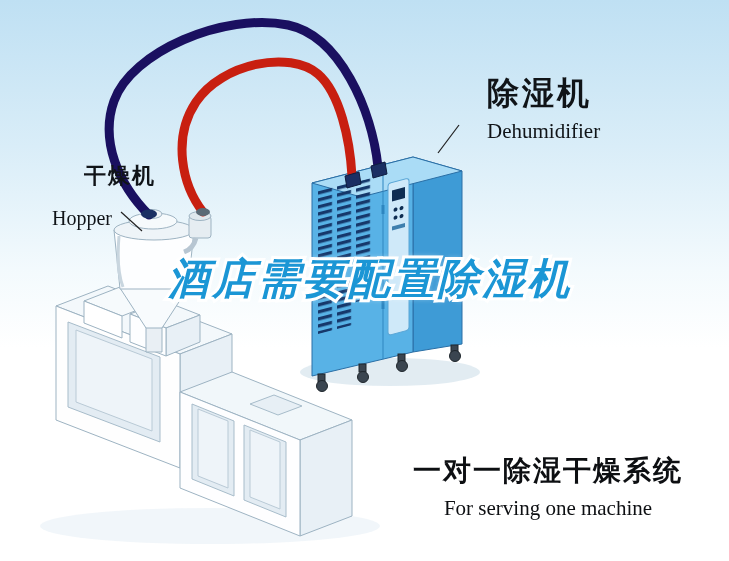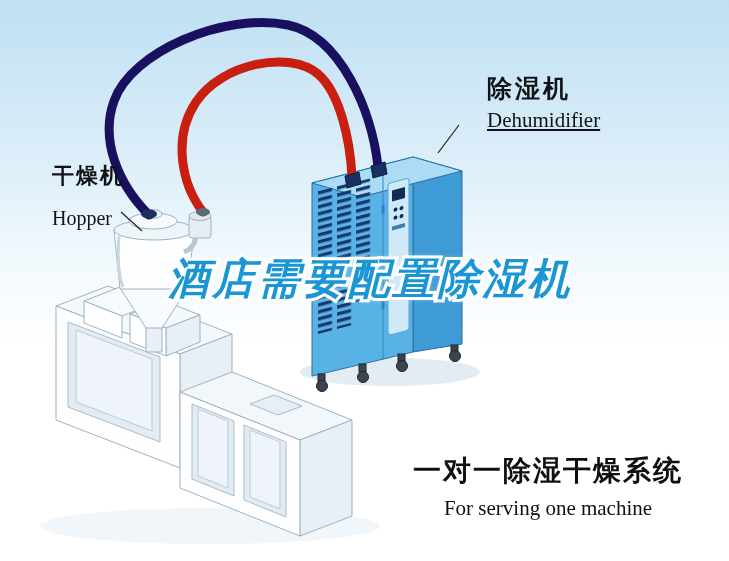--- a/index.html
+++ b/index.html
@@ -6,25 +6,25 @@
   #stage{
     position:relative;width:729px;height:561px;overflow:hidden;
     background:linear-gradient(180deg,#bfe0f3 0%,#d9edf8 26%,#f3fafd 48%,#ffffff 62%,#ffffff 100%);
     font-family:"Liberation Sans","DejaVu Sans",sans-serif;
   }
   #art{position:absolute;left:0;top:0;}
   .lbl{position:absolute;color:#101418;}
   .lbl .zh{font-weight:bold;}
   .lbl .en{font-family:"Liberation Serif","DejaVu Serif",serif;}
   #hopper-label{left:52px;top:161px;}
-  #hopper-label .zh{font-size:22px;letter-spacing:2px;}
+  #hopper-label .zh{font-size:22px;letter-spacing:2px;margin-left:32px;}
   #hopper-label .en{font-size:20px;margin-top:16px;}
   #dehu-label{left:487px;top:72px;}
-  #dehu-label .zh{font-size:25px;letter-spacing:3px;}
-  #dehu-label .en{font-size:21px;margin-top:3px;text-decoration:underline;}
+  #dehu-label .zh{font-size:32px;letter-spacing:3px;}
+  #dehu-label .en{font-size:21px;margin-top:3px;}
   #headline{
     position:absolute;left:148px;top:251px;width:444px;text-align:center;
     font-size:42px;font-weight:bold;font-style:italic;letter-spacing:3px;
     color:#1b96d5;-webkit-text-stroke:6px #ffffff;paint-order:stroke fill;
     text-shadow:0 0 6px rgba(255,255,255,0.9);white-space:nowrap;
   }
   #caption{position:absolute;left:394px;top:452px;width:308px;text-align:center;color:#0d0f12;}
   #caption .zh{font-size:28px;font-weight:bold;letter-spacing:2px;white-space:nowrap;}
   #caption .en{font-family:"Liberation Serif","DejaVu Serif",serif;font-size:21px;margin-top:6px;white-space:nowrap;}
 </style>

